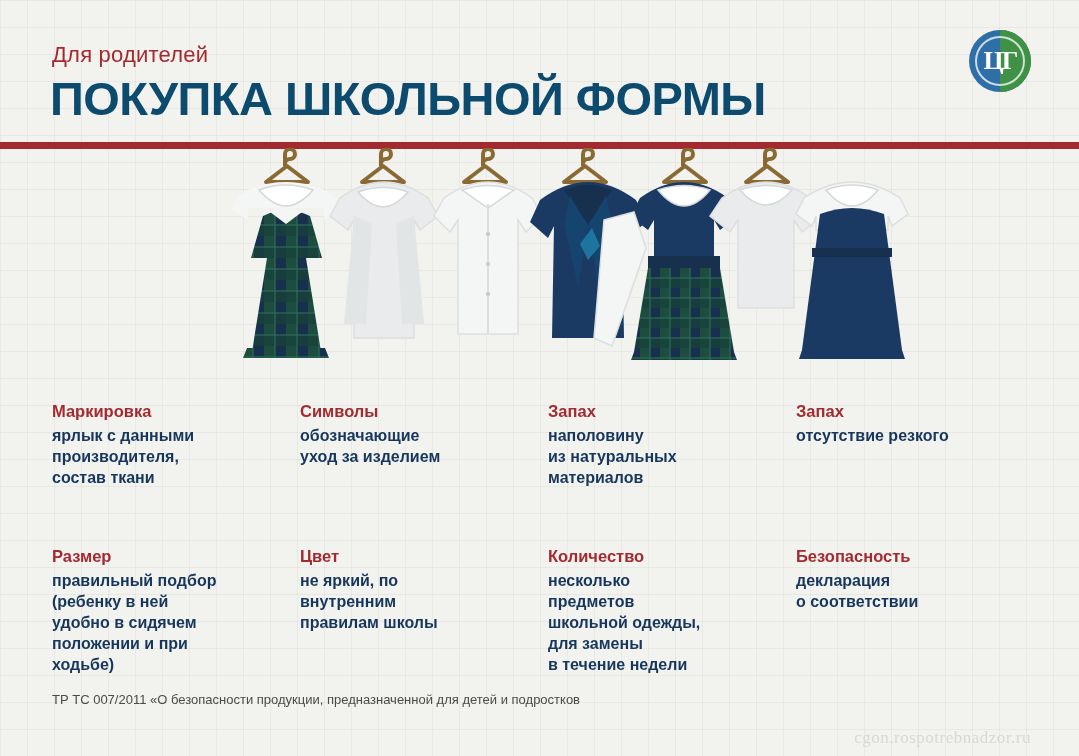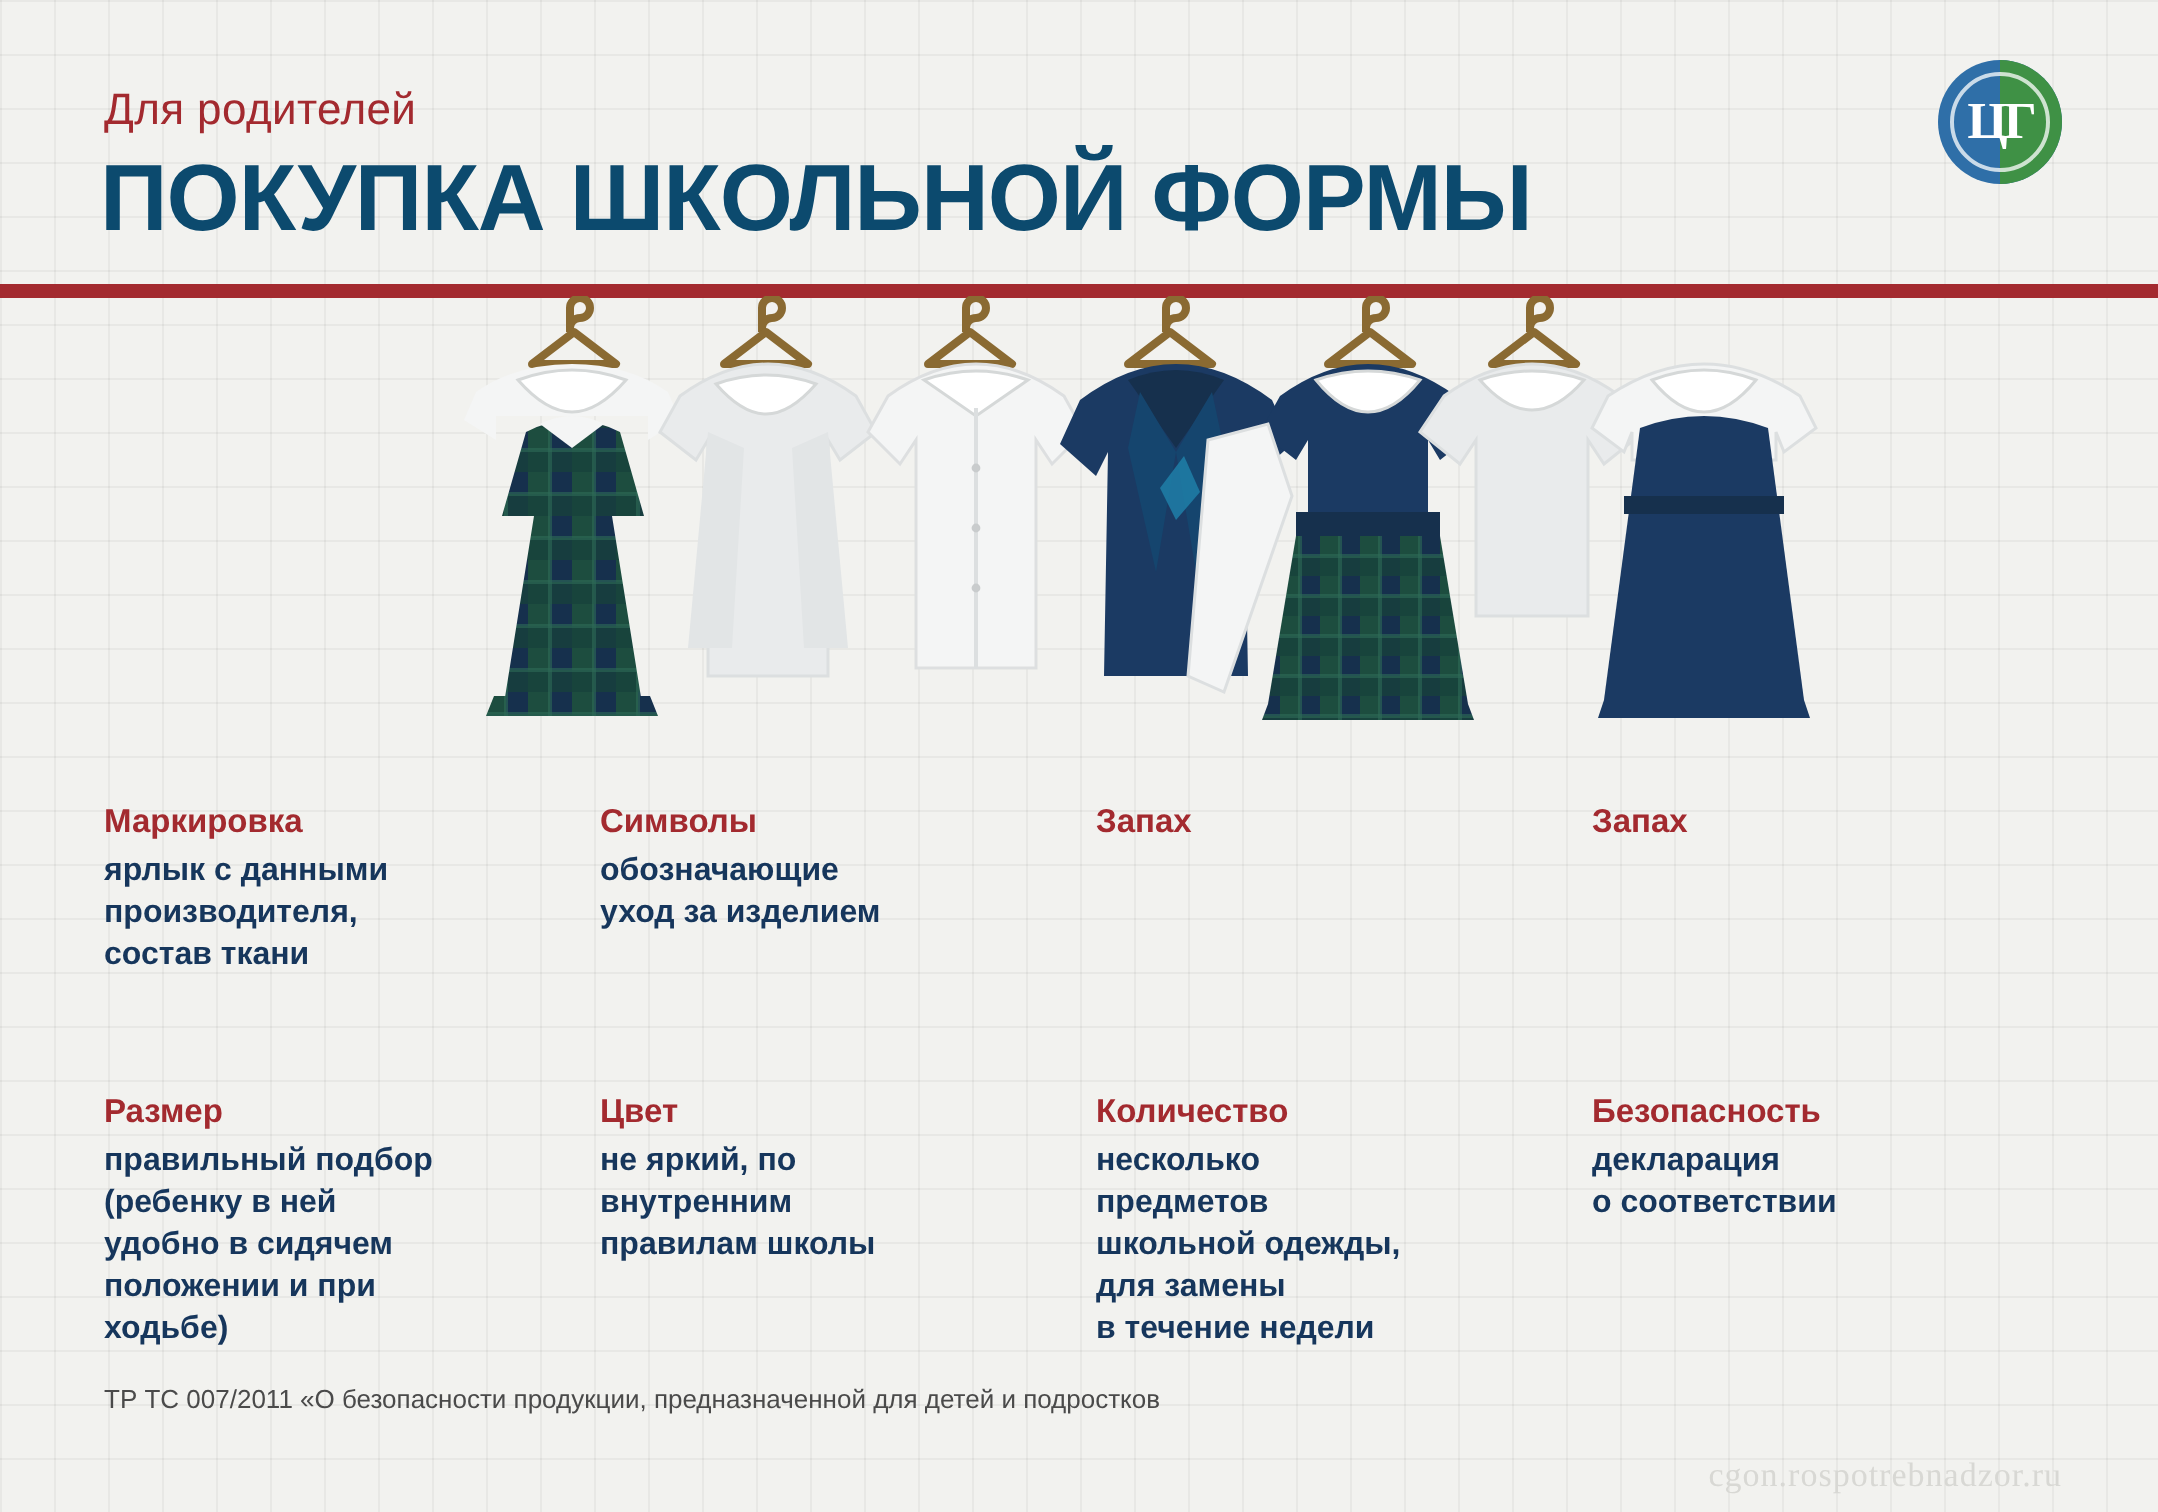--- a/index.html
+++ b/index.html
@@ -293,23 +293,27 @@
 производителя,
 состав ткани</div>
       </div>
       <div class="tip col-2">
         <div class="tip-title">Символы</div>
         <div class="tip-body">обозначающие
 уход за изделием</div>
       </div>
       <div class="tip col-3">
         <div class="tip-title">Запах</div>
+        <div class="tip-body">наполовину
+из натуральных
+материалов</div>
       </div>
       <div class="tip col-4">
         <div class="tip-title">Запах</div>
+        <div class="tip-body">отсутствие резкого</div>
       </div>
     </div>
 
     <div class="tip-row row-2">
       <div class="tip col-1">
         <div class="tip-title">Размер</div>
         <div class="tip-body">правильный подбор
 (ребенку в ней
 удобно в сидячем
 положении и при

